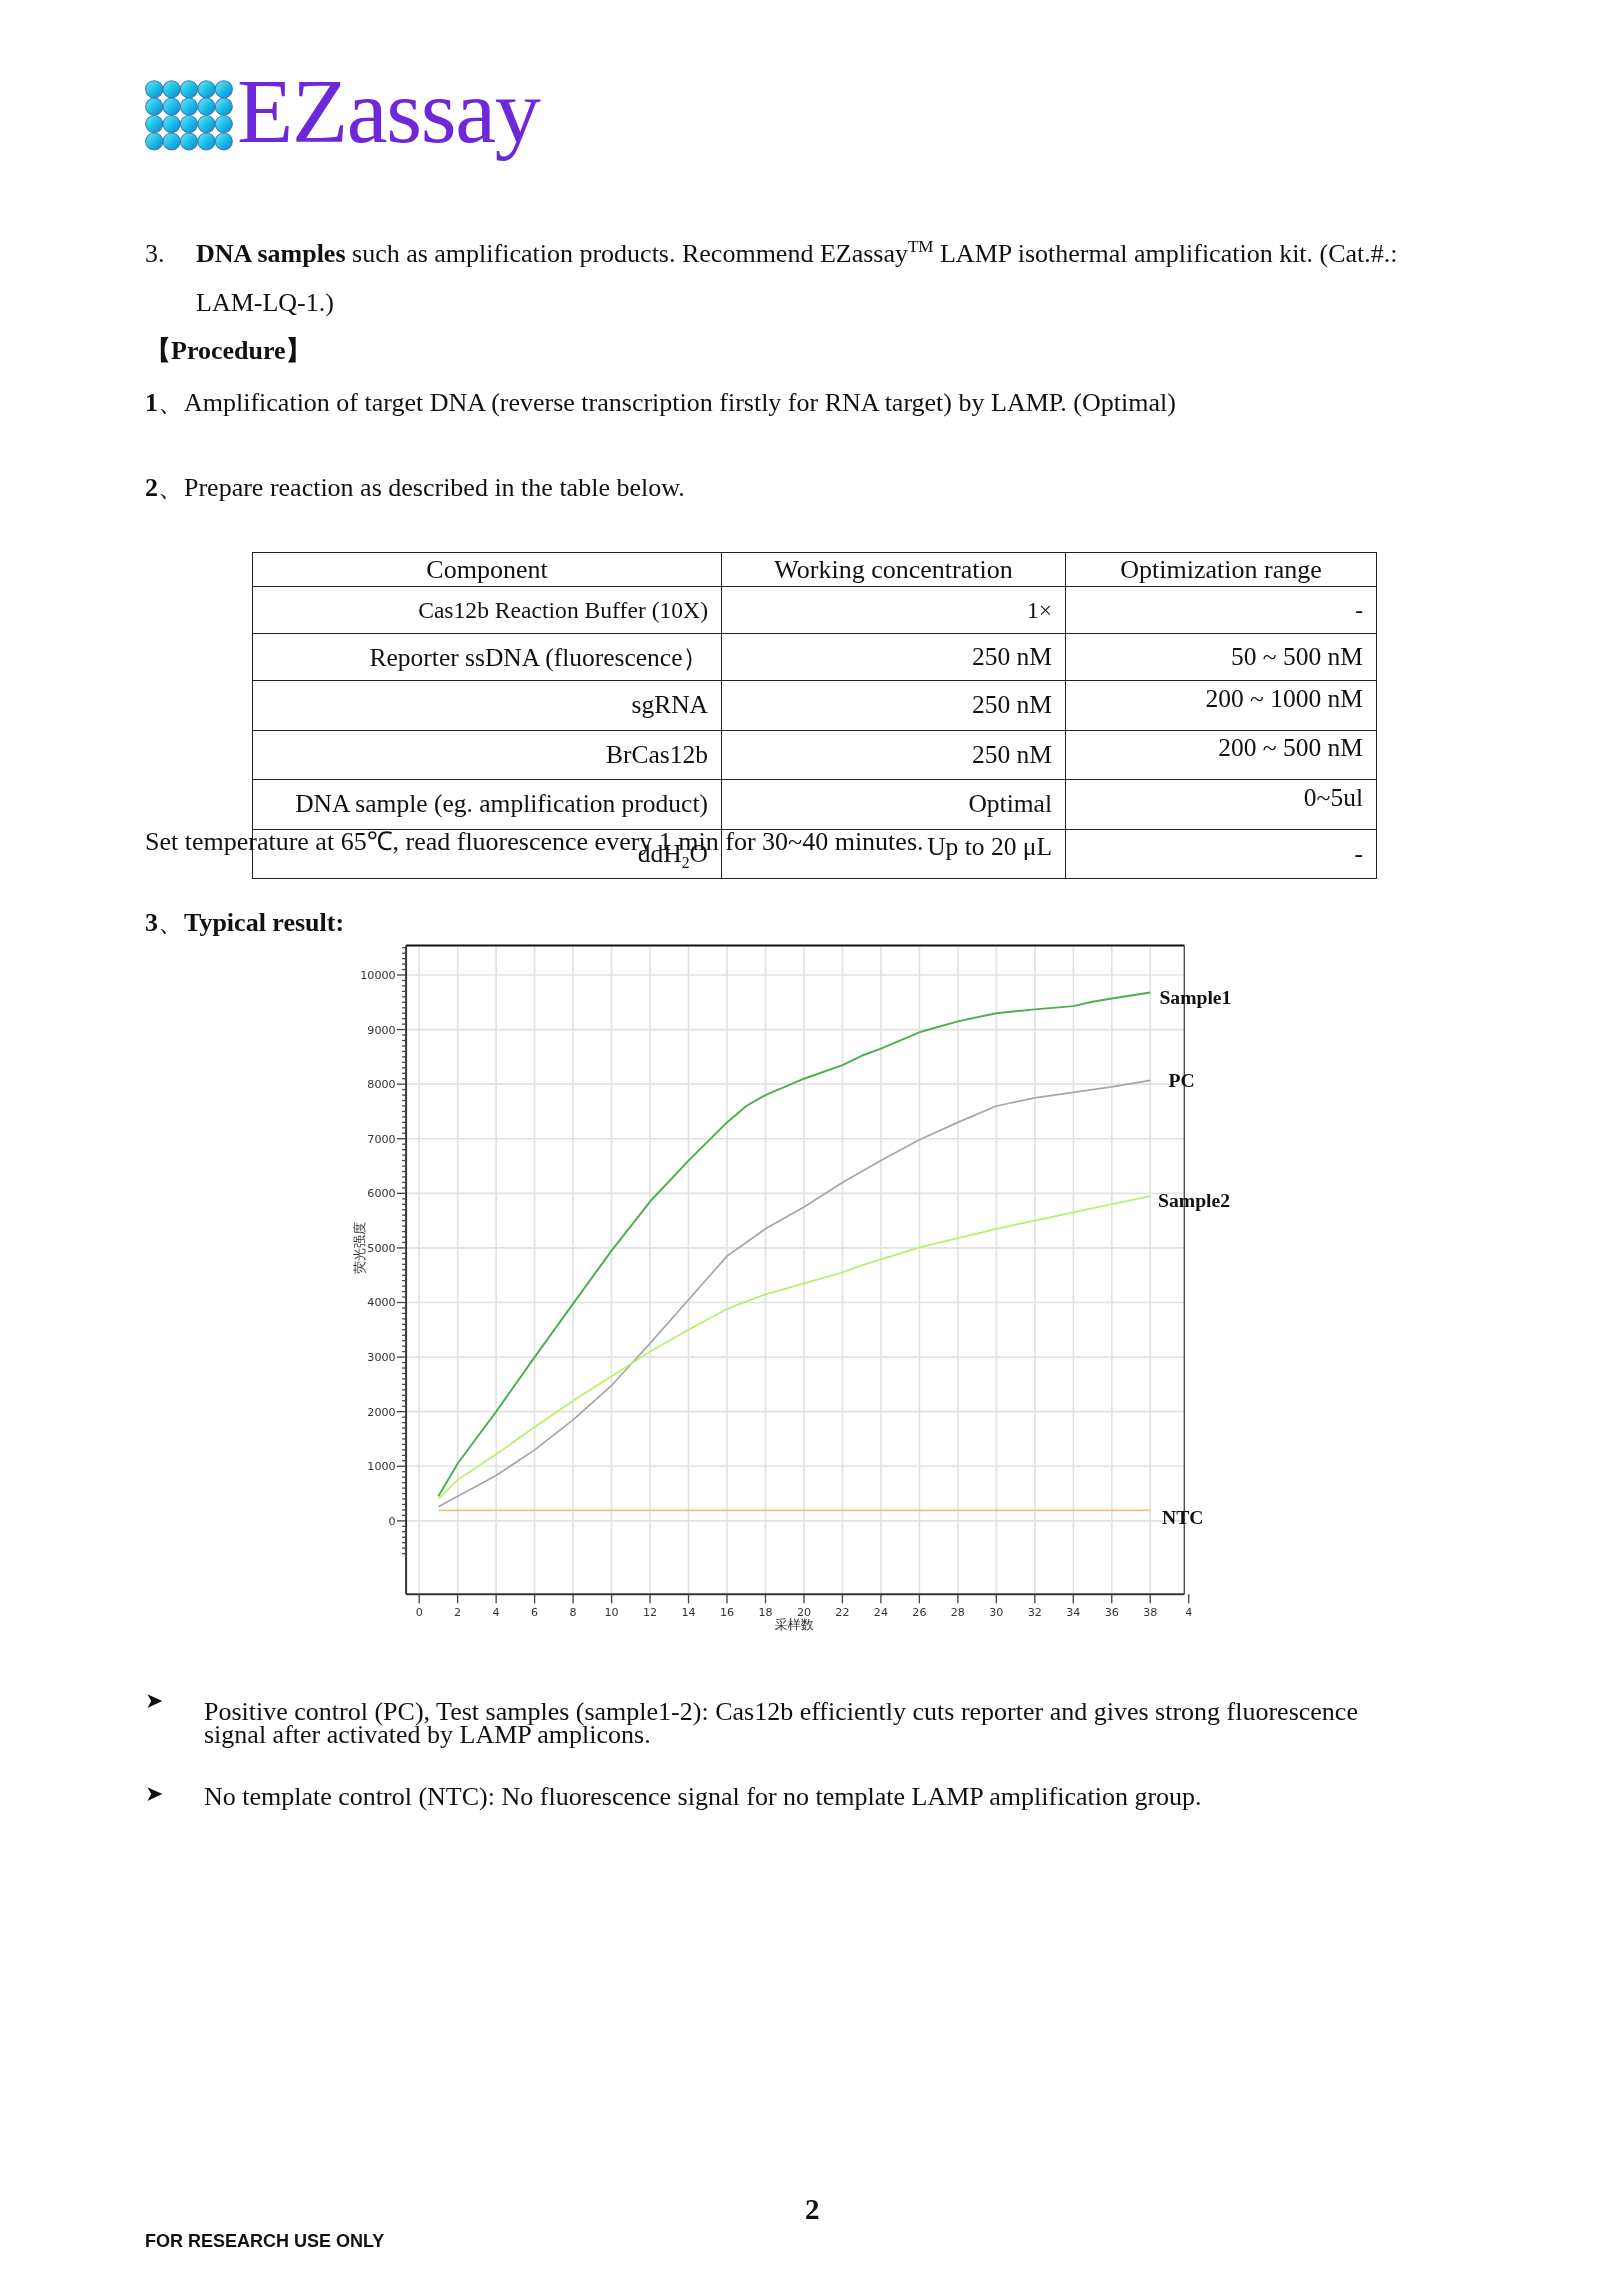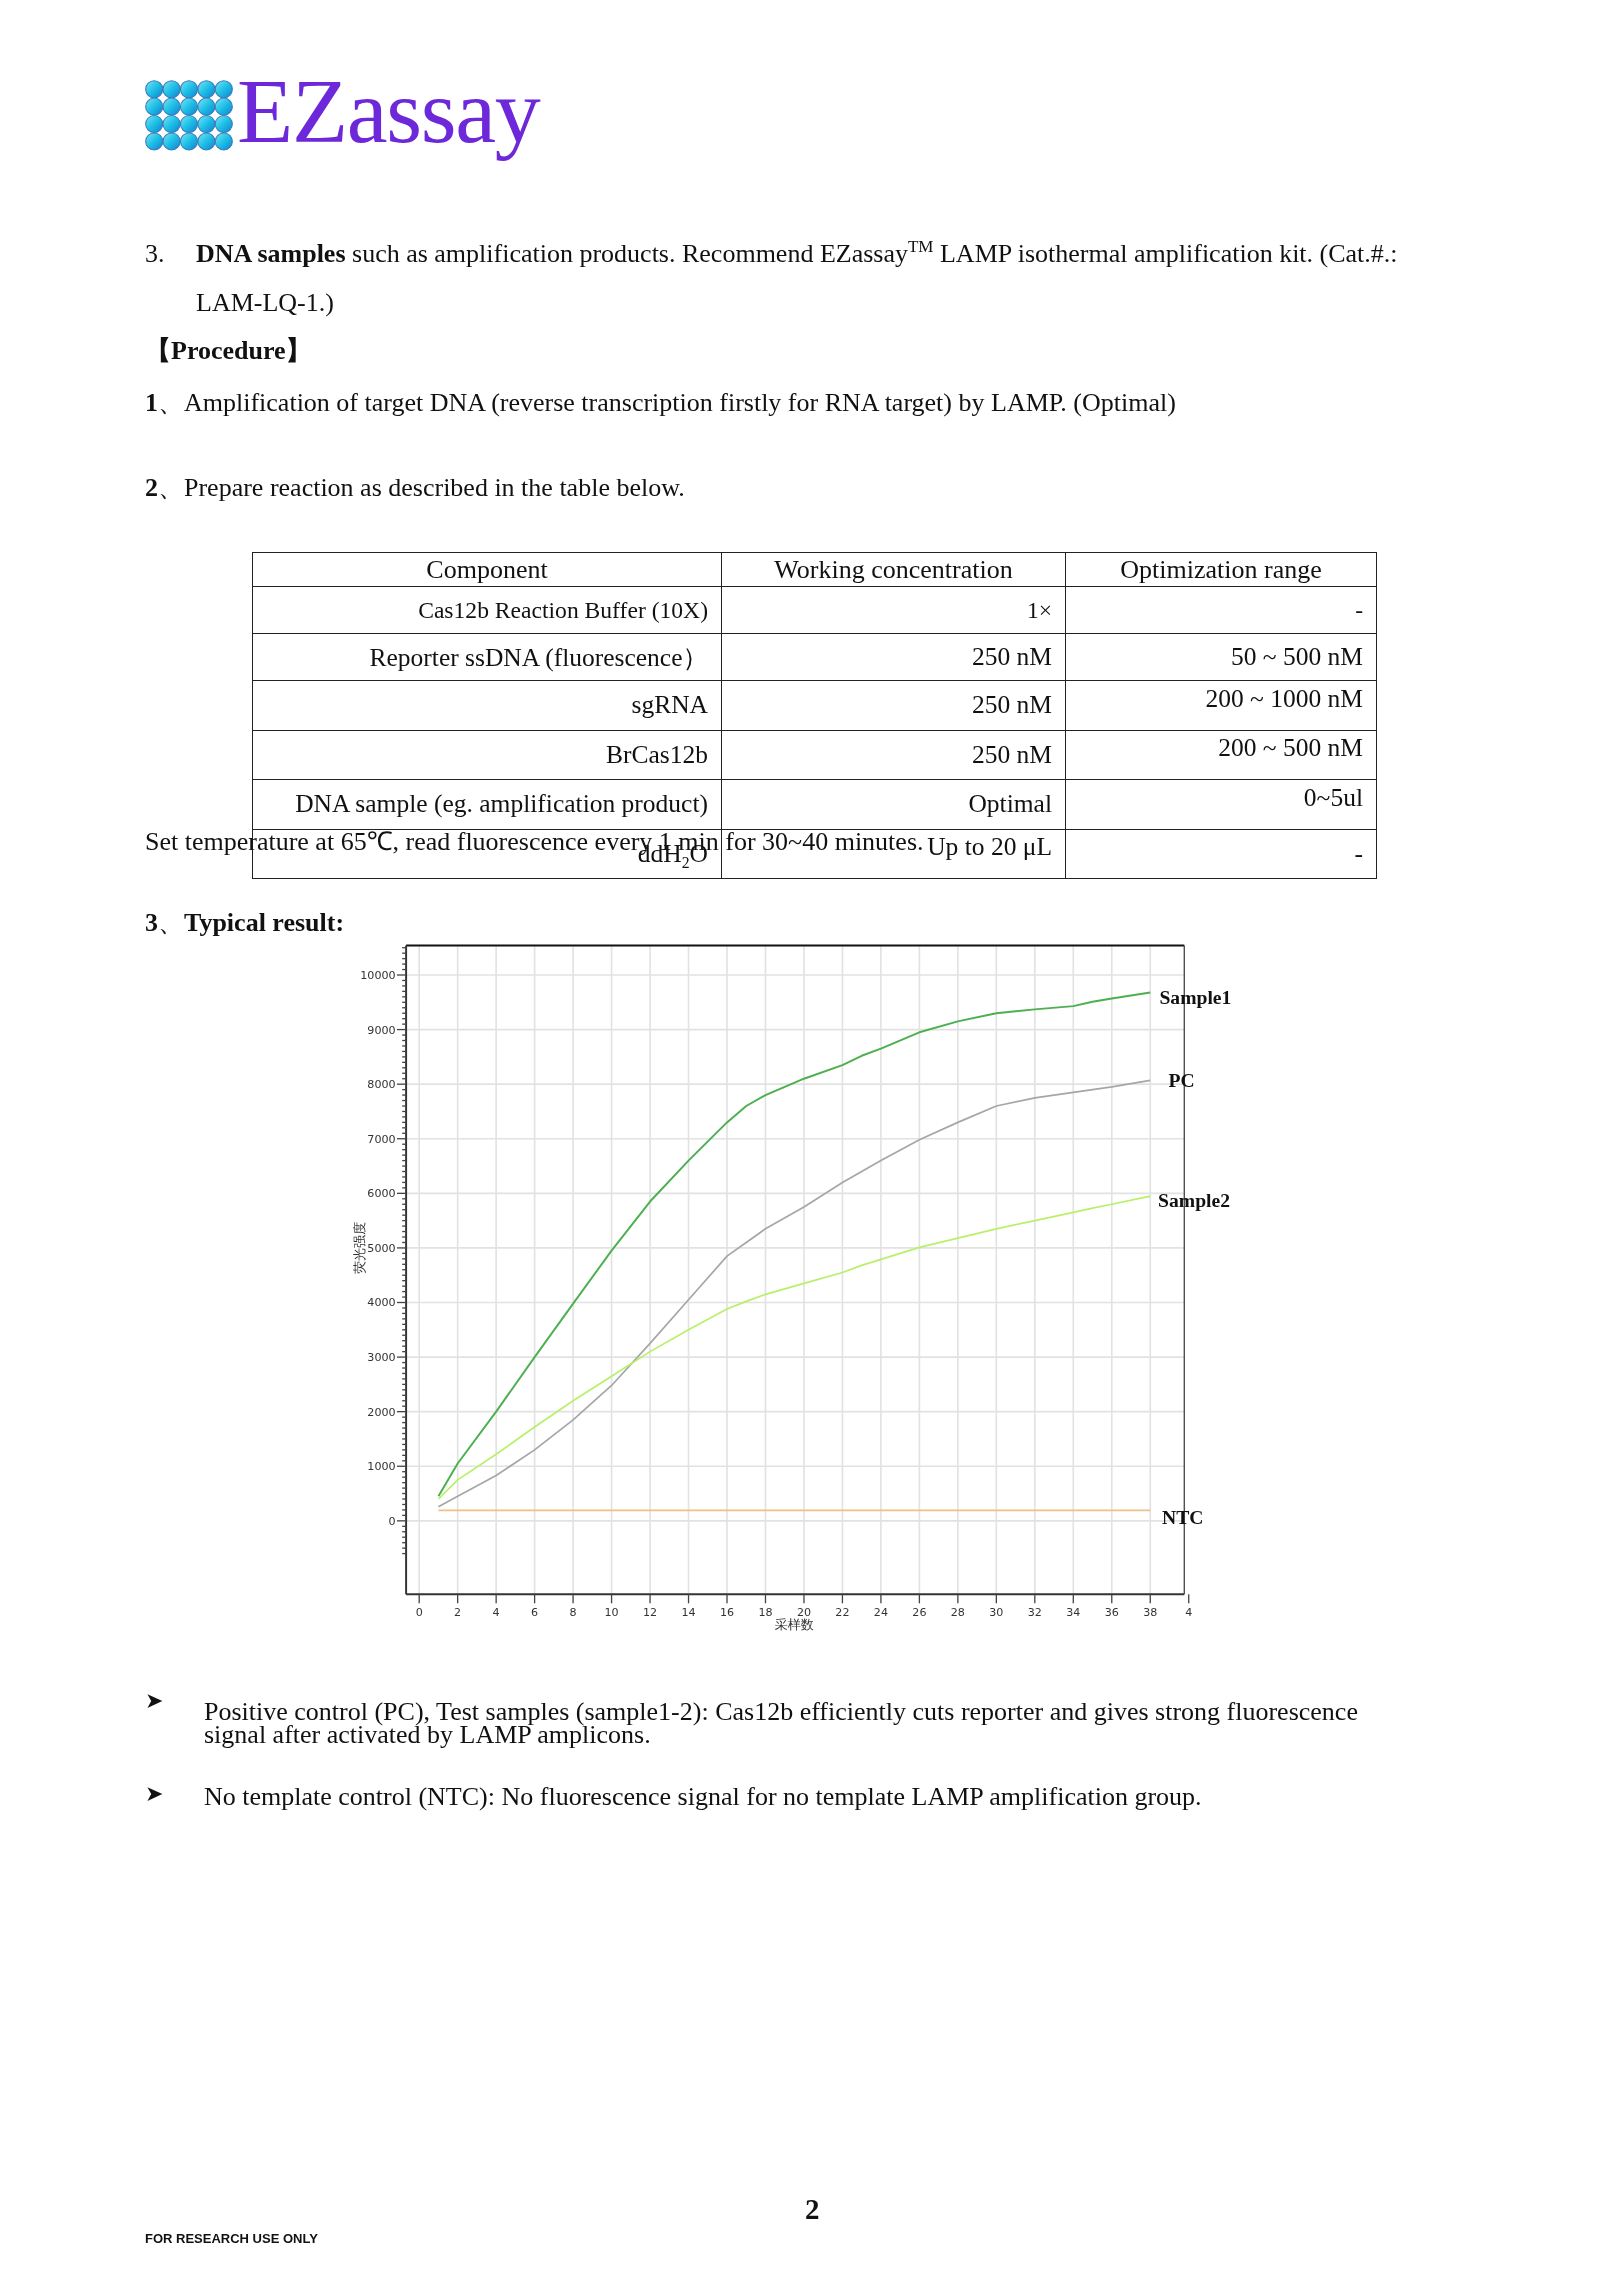--- a/index.html
+++ b/index.html
@@ -19,21 +19,21 @@
   table.rx th { text-align: center; height: 33px; font-size: 26px; }
   table.rx td { height: 46px; text-align: right; }
   table.rx td.c1 { width: 442px; }
   table.rx td.c2 { width: 317px; }
   table.rx td.c3 { width: 284px; }
   table.rx td.top { vertical-align: top; padding-top: 2.6px; }
   .sub { font-size: 15.7px; vertical-align: sub; line-height: 0; }
   .chart-wrap { left: 340px; top: 935px; width: 949px; height: 707px; }
   .bullet { font-size: 26px; line-height: 1.2; }
   .bullet .arrow { position: absolute; left: 0; top: 0; font-size: 22px; }
-  .footer { font-family: "Liberation Sans", sans-serif; font-weight: bold; font-size: 13px; }
+  .footer { font-family: "Liberation Sans", sans-serif; font-weight: bold; font-size: 18px; }
 </style>
 </head>
 <body>
 
 <div class="abs logo">
   <svg class="logo-grid" viewBox="0 0 134 108">
     <defs>
       <linearGradient id="lg" x1="0" y1="0" x2="1" y2="1">
         <stop offset="0" stop-color="#7fe3f2"></stop>
         <stop offset="0.5" stop-color="#1cc0e6"></stop>

